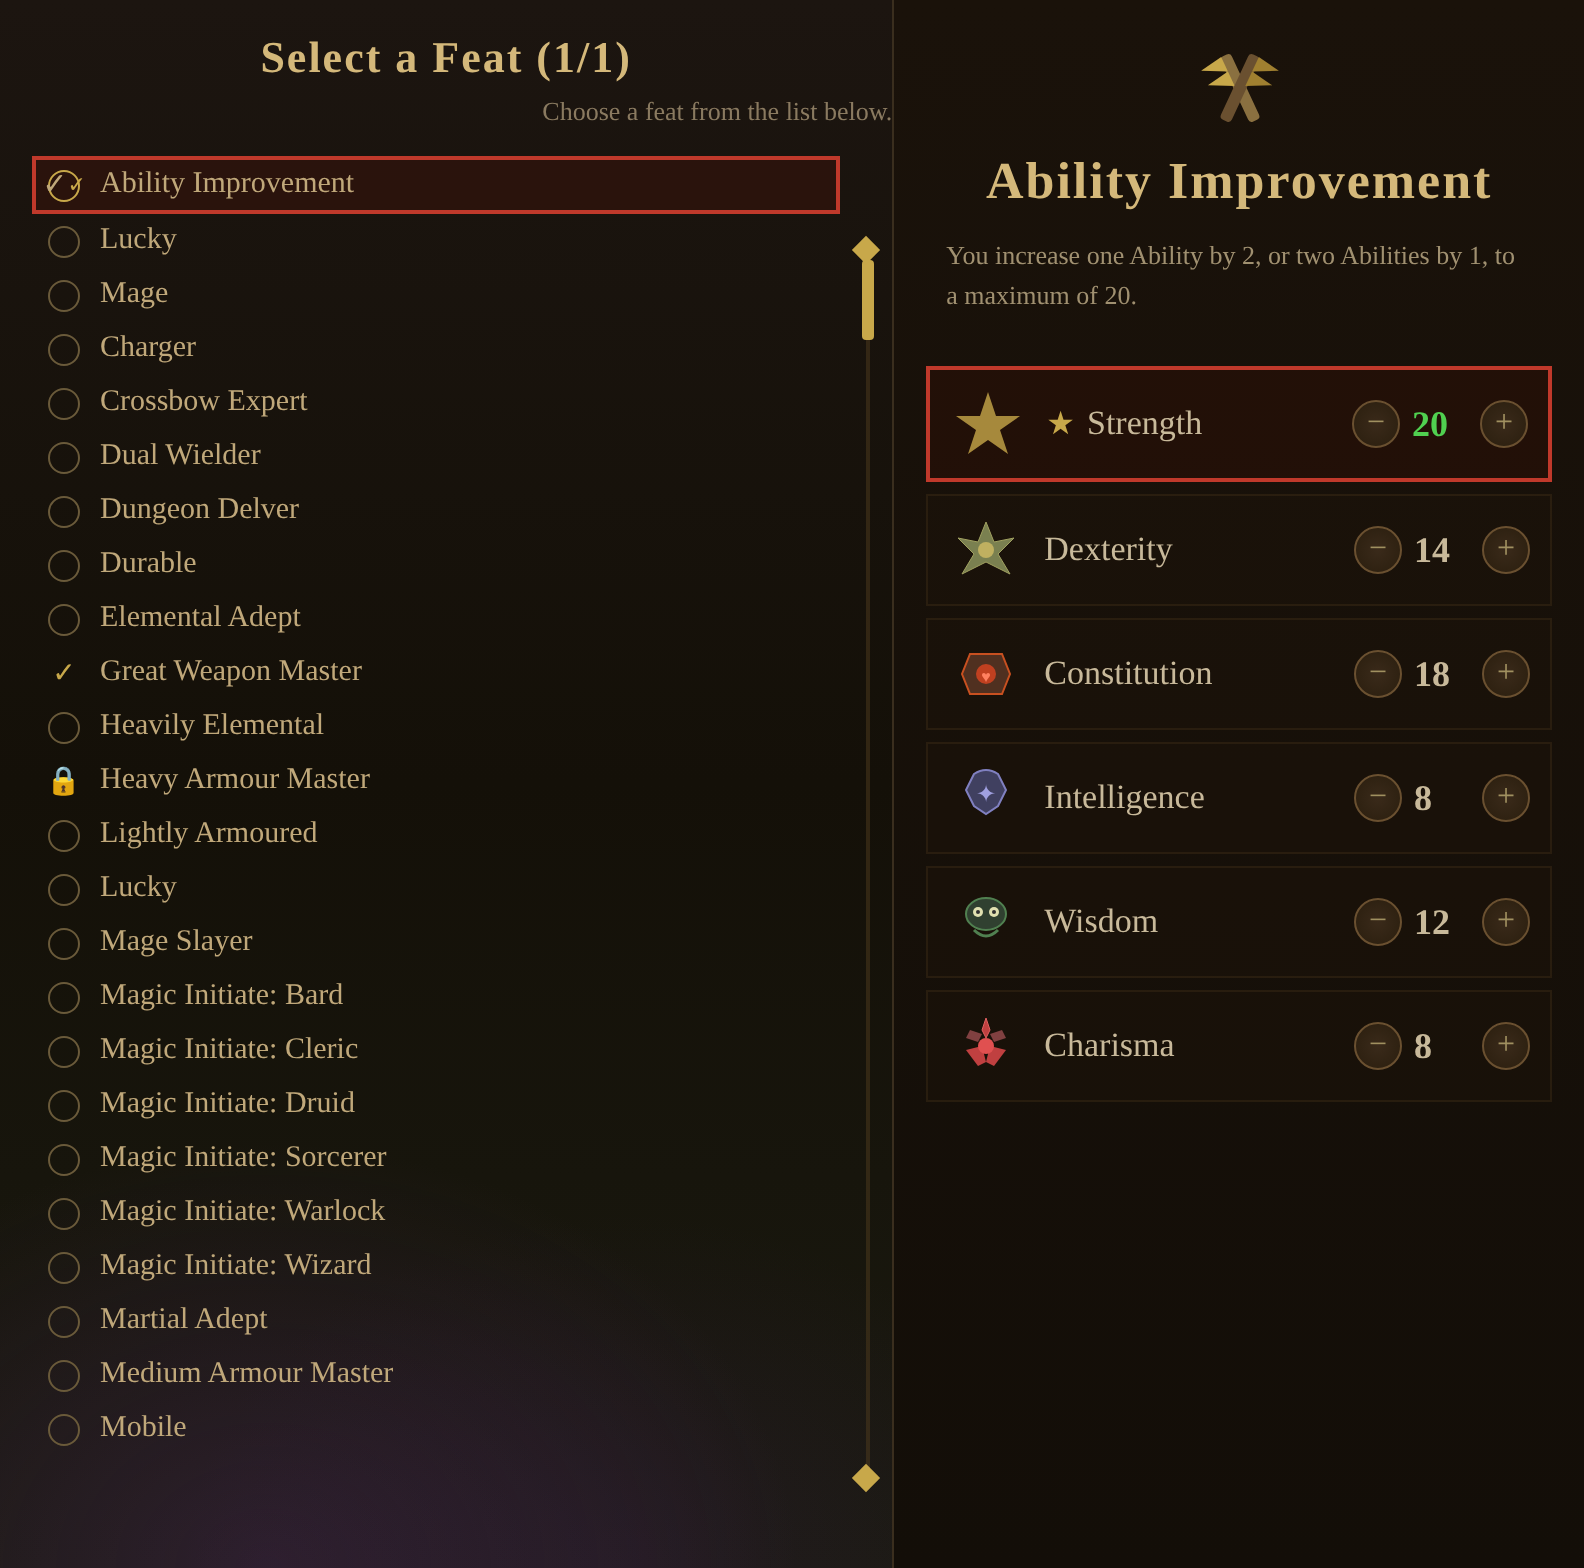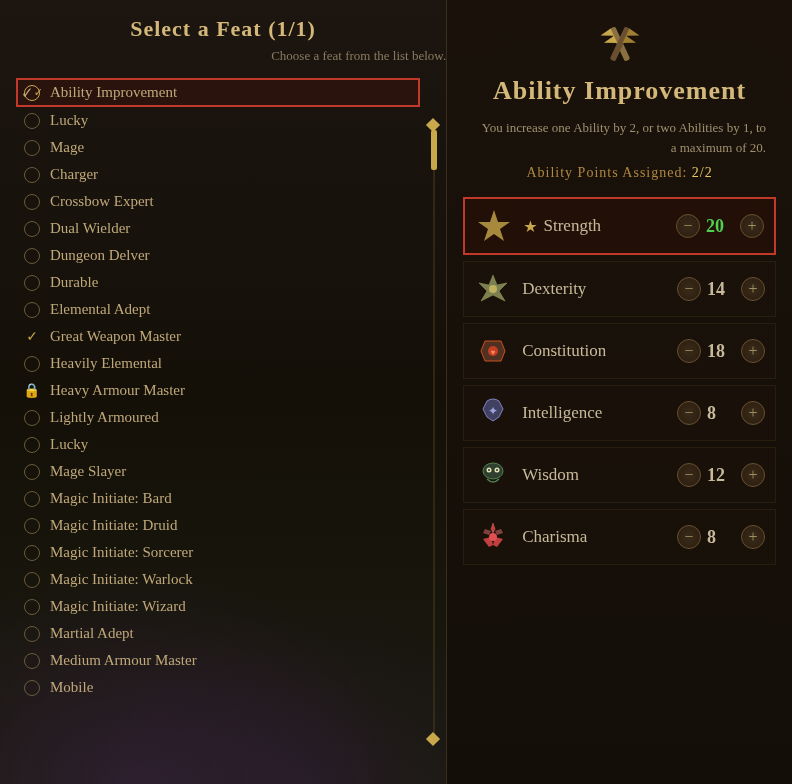--- a/index.html
+++ b/index.html
@@ -169,25 +169,25 @@
     .feat-title-right {
       text-align: center;
       font-size: 26px;
       color: #d4b87a;
       font-weight: bold;
       letter-spacing: 1px;
       margin-bottom: 12px;
     }
 
     .feat-description {
-      text-align: right;
+      text-align: left;
       font-size: 13px;
       color: #a09070;
       line-height: 1.5;
-      margin-bottom: 8px;
+      margin-bottom: 26px;
       padding: 0 10px;
     }
 
     .ability-points-label {
       text-align: center;
       font-size: 14px;
       color: #b08840;
       margin-bottom: 16px;
       letter-spacing: 1px;
     }
@@ -356,20 +356,24 @@
         <div class="feat-radio"></div>
         <span>Lucky</span>
       </div>
       <div class="feat-item">
         <div class="feat-radio"></div>
         <span>Mage Slayer</span>
       </div>
       <div class="feat-item">
         <div class="feat-radio"></div>
         <span>Magic Initiate: Bard</span>
+      </div>
+      <div class="feat-item">
+        <div class="feat-radio"></div>
+        <span>Magic Initiate: Cleric</span>
       </div>
       <div class="feat-item">
         <div class="feat-radio"></div>
         <span>Magic Initiate: Druid</span>
       </div>
       <div class="feat-item">
         <div class="feat-radio"></div>
         <span>Magic Initiate: Sorcerer</span>
       </div>
       <div class="feat-item">
@@ -416,24 +420,20 @@
           <polygon points="38,8 26,14 26,6" fill="#a08030"></polygon>
           <polygon points="38,16 26,14 26,22" fill="#a08030"></polygon>
         </g>
       </svg>
     </div>
   </div>
 
   <div class="feat-title-right">Ability Improvement</div>
   <div class="feat-description">You increase one Ability by 2, or two Abilities by 1, to a maximum of 20.</div>
 
-  <div class="ability-points-label">
-    <span>Ability Points Assigned:</span>
-    <span class="ability-points-value">2/2</span>
-  </div>
 
   <div class="abilities-container">
 
     <div class="ability-row highlighted">
       <div class="ability-icon">
         <svg width="36" height="36" viewBox="0 0 36 36">
           <polygon points="18,2 22,14 34,14 24,21 28,33 18,26 8,33 12,21 2,14 14,14" fill="#c8a84a" opacity="0.8"></polygon>
         </svg>
       </div>
       <span class="ability-star">★</span>

